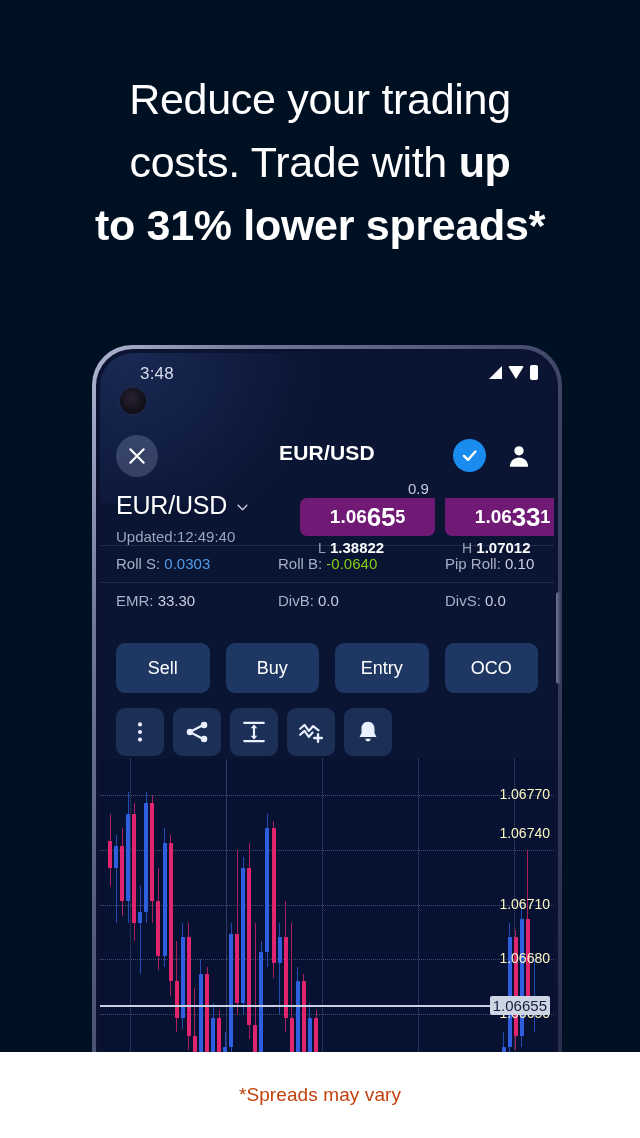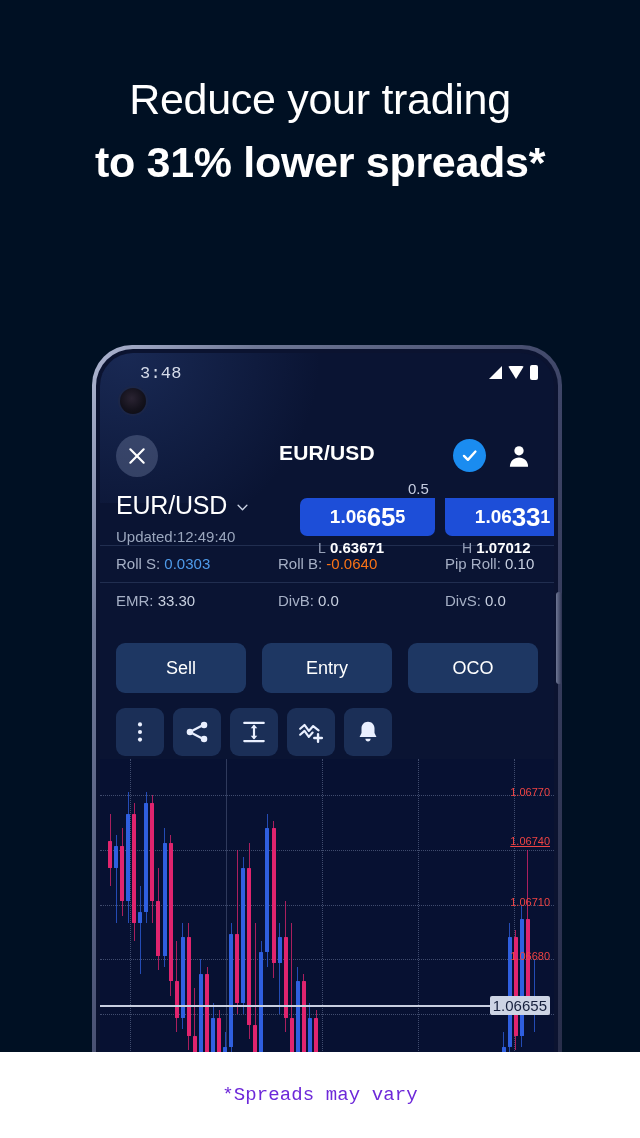--- a/index.html
+++ b/index.html
@@ -52,21 +52,20 @@
   #side-button {
     position:absolute; left:556px; top:592px; width:6px; height:92px;
     border-radius:3px;
     background:linear-gradient(90deg,#6e7794,#2b3150);
   }
 
   
   #status-bar {
     position:absolute; left:0; top:0; width:454px; height:42px;
     color:#cfd6e6;
-    font-family:Liberation Mono, monospace;
   }
   #status-time {
     position:absolute; left:40px; top:11px;
     font-size:17px; color:#d5dbe9; letter-spacing:.2px;
   }
   #status-icons {
     position:absolute; right:16px; top:12px;
     display:flex; align-items:center; gap:6px;
   }
   .ico-signal {
@@ -135,21 +134,21 @@
   #updated {
     position:absolute; left:16px; top:45px;
     color:#9aa6bd; font-size:15px; font-weight:500;
   }
   #spread-badge {
     position:absolute; left:308px; top:-3px;
     color:#c6cde0; font-size:15px; font-weight:400;
   }
   .price-box {
     position:absolute; top:15px; height:38px;
-    background:#1d4ed8; border-radius:7px;
+    background:#701a75; border-radius:7px;
     display:flex; align-items:center; justify-content:center;
     color:#ffffff;
   }
   #bid-box { left:200px; width:135px; border-top-right-radius:0; }
   #ask-box { left:345px; width:135px; border-top-left-radius:0; }
   .price-box .p-small { font-size:19px; font-weight:700; }
   .price-box .p-big   { font-size:26px; font-weight:700; letter-spacing:-.3px; }
   .price-box .p-tail  { font-size:18px; font-weight:700; }
   .lh-row { position:absolute; top:56px; font-size:15px; color:#ffffff; font-weight:700; }
   .lh-row .lab { color:#96a1b8; font-weight:400; font-size:14px; }
@@ -161,21 +160,21 @@
   .info-row {
     position:relative; height:37px; width:454px;
     border-top:1px solid rgba(120,140,185,.22);
     color:#a6b0c6; font-size:15px; font-weight:500;
   }
   .info-row .cell { position:absolute; top:9px; white-space:nowrap; }
   .info-row .c1 { left:16px; }
   .info-row .c2 { left:178px; }
   .info-row .c3 { left:345px; }
   .v-blue { color:#4f9bea; }
-  .v-pink { color:#f97316; }
+  .v-pink { color:#84cc16; }
   .v-plain { color:#c8d0e0; }
 
   
   #action-row {
     position:absolute; left:0; top:290px; width:454px; height:58px;
     display:flex; gap:16px; padding:0 16px;
   }
   .action-btn {
     flex:1; height:50px; border-radius:9px;
     background:#1e3763;
@@ -216,45 +215,46 @@
   }
   .candle-body { position:absolute; width:4px; border-radius:.5px; }
   .up   { background:#2f5fe0; }
   .down { background:#e0246e; }
   #last-price-line {
     position:absolute; left:0; top:217px; width:400px; height:2px;
     background:#c8cfe0;
   }
   .price-label {
     position:absolute; right:4px;
-    color:#ef4444; font-size:11px; font-weight:400; white-space:nowrap;
+    color:#fef9c3; font-size:14px; font-weight:400; white-space:nowrap;
   }
   #last-price-tag {
     position:absolute; right:4px; top:209px;
     background:#cdd4e4; color:#16203c;
     font-size:15px; padding:1px 3px; border-radius:2px; white-space:nowrap;
   }
 
   
   #footer {
     position:absolute; left:0; top:1052px; width:640px; height:86px;
     background:#ffffff;
     display:flex; align-items:center; justify-content:center;
   }
   #footer-text {
-    color:#6d28d9; font-size:19px; font-weight:500; letter-spacing:.1px;font-family:Liberation Mono, monospace;
+    color:#c2410c; font-size:19px; font-weight:500; letter-spacing:.1px;
   }
 </style>
 </head>
 <body>
 
 <div id="promo-area">
 
   <div id="headline">
     <div><span>Reduce your trading</span></div>
+    <div><span>costs. Trade with </span><span class="b">up</span></div>
     <div><span class="b">to 31% lower spreads*</span></div>
   </div>
 
   <div id="phone-bezel"></div>
   <div id="phone-inner-edge"></div>
   <div id="side-button"></div>
 
   <div id="screen">
 
     <div id="status-bar">
@@ -289,36 +289,36 @@
 
     <div id="quote-block">
       <div id="pair-select">
         <span class="name">EUR/USD</span>
         <svg class="chev" viewBox="0 0 24 24">
             <path d="M5 8.5 L12 15.5 L19 8.5" stroke="#c9d1e3" stroke-width="2.2" fill="none" stroke-linecap="round" stroke-linejoin="round"></path>
           </svg>
       </div>
       <div id="updated">Updated:12:49:40</div>
 
-      <div id="spread-badge">0.5</div>
+      <div id="spread-badge">0.9</div>
 
       <div id="bid-box" class="price-box">
         <span class="p-small">1.06</span>
           <span class="p-big">65</span>
           <span class="p-tail">5</span>
       </div>
       <div id="ask-box" class="price-box">
         <span class="p-small">1.06</span>
           <span class="p-big">33</span>
           <span class="p-tail">1</span>
       </div>
 
       <div id="low-row" class="lh-row">
         <span class="lab">L</span>
-        <span>0.63671</span>
+        <span>1.38822</span>
       </div>
       <div id="high-row" class="lh-row">
         <span class="lab">H</span>
         <span>1.07012</span>
       </div>
     </div>
 
     <div id="info-rows">
       <div class="info-row">
         <span class="cell c1"><span>Roll S: </span><span class="v-blue">0.0303</span></span>
@@ -327,20 +327,21 @@
       </div>
       <div class="info-row">
         <span class="cell c1"><span>EMR: </span><span class="v-plain">33.30</span></span>
         <span class="cell c2"><span>DivB: </span><span class="v-plain">0.0</span></span>
         <span class="cell c3"><span>DivS: </span><span class="v-plain">0.0</span></span>
       </div>
     </div>
 
     <div id="action-row">
       <div class="action-btn">Sell</div>
+      <div class="action-btn">Buy</div>
       <div class="action-btn">Entry</div>
       <div class="action-btn">OCO</div>
     </div>
 
     <div id="tool-row">
       <div class="tool-btn">
         <svg viewBox="0 0 24 24">
             <circle cx="12" cy="5" r="1.9" fill="#eaf0ff"></circle>
             <circle cx="12" cy="12" r="1.9" fill="#eaf0ff"></circle>
             <circle cx="12" cy="19" r="1.9" fill="#eaf0ff"></circle>
@@ -470,21 +471,21 @@
           <div class="candle-wick" style="left: 417.431px; top: 145.684px; height: 142.042px; background: rgb(47, 95, 224); opacity: 0.75;"></div>
           <div class="candle-body up" style="left: 415.831px; top: 160.253px; height: 116.547px; background: rgb(47, 95, 224);"></div>
           <div class="candle-wick" style="left: 423.487px; top: 91.0526px; height: 163.895px; background: rgb(224, 36, 110); opacity: 0.75;"></div>
           <div class="candle-body down" style="left: 421.887px; top: 160.253px; height: 80.1263px; background: rgb(224, 36, 110);"></div>
           <div class="candle-wick" style="left: 429.544px; top: 200.316px; height: 72.8421px; background: rgb(47, 95, 224); opacity: 0.75;"></div>
           <div class="candle-body up" style="left: 427.944px; top: 240.379px; height: 5.46316px; background: rgb(47, 95, 224);"></div>
         </div>
       <div id="last-price-line" style="top: 245.842px;"></div>
       <div id="chart-labels">
           <div class="price-label" style="top: 27.4211px;">1.06770</div>
-          <div class="price-label" style="top: 76px; text-decoration: underline;">1.06740</div>
+          <div class="price-label" style="top: 66px;">1.06740</div>
           <div class="price-label" style="top: 136.684px;">1.06710</div>
           <div class="price-label" style="top: 191.316px;">1.06680</div>
           <div class="price-label" style="top: 245.947px;">1.06650</div>
         </div>
       <div id="last-price-tag" style="top: 236.842px;">1.06655</div>
     </div>
 
   </div>
 </div>
 

